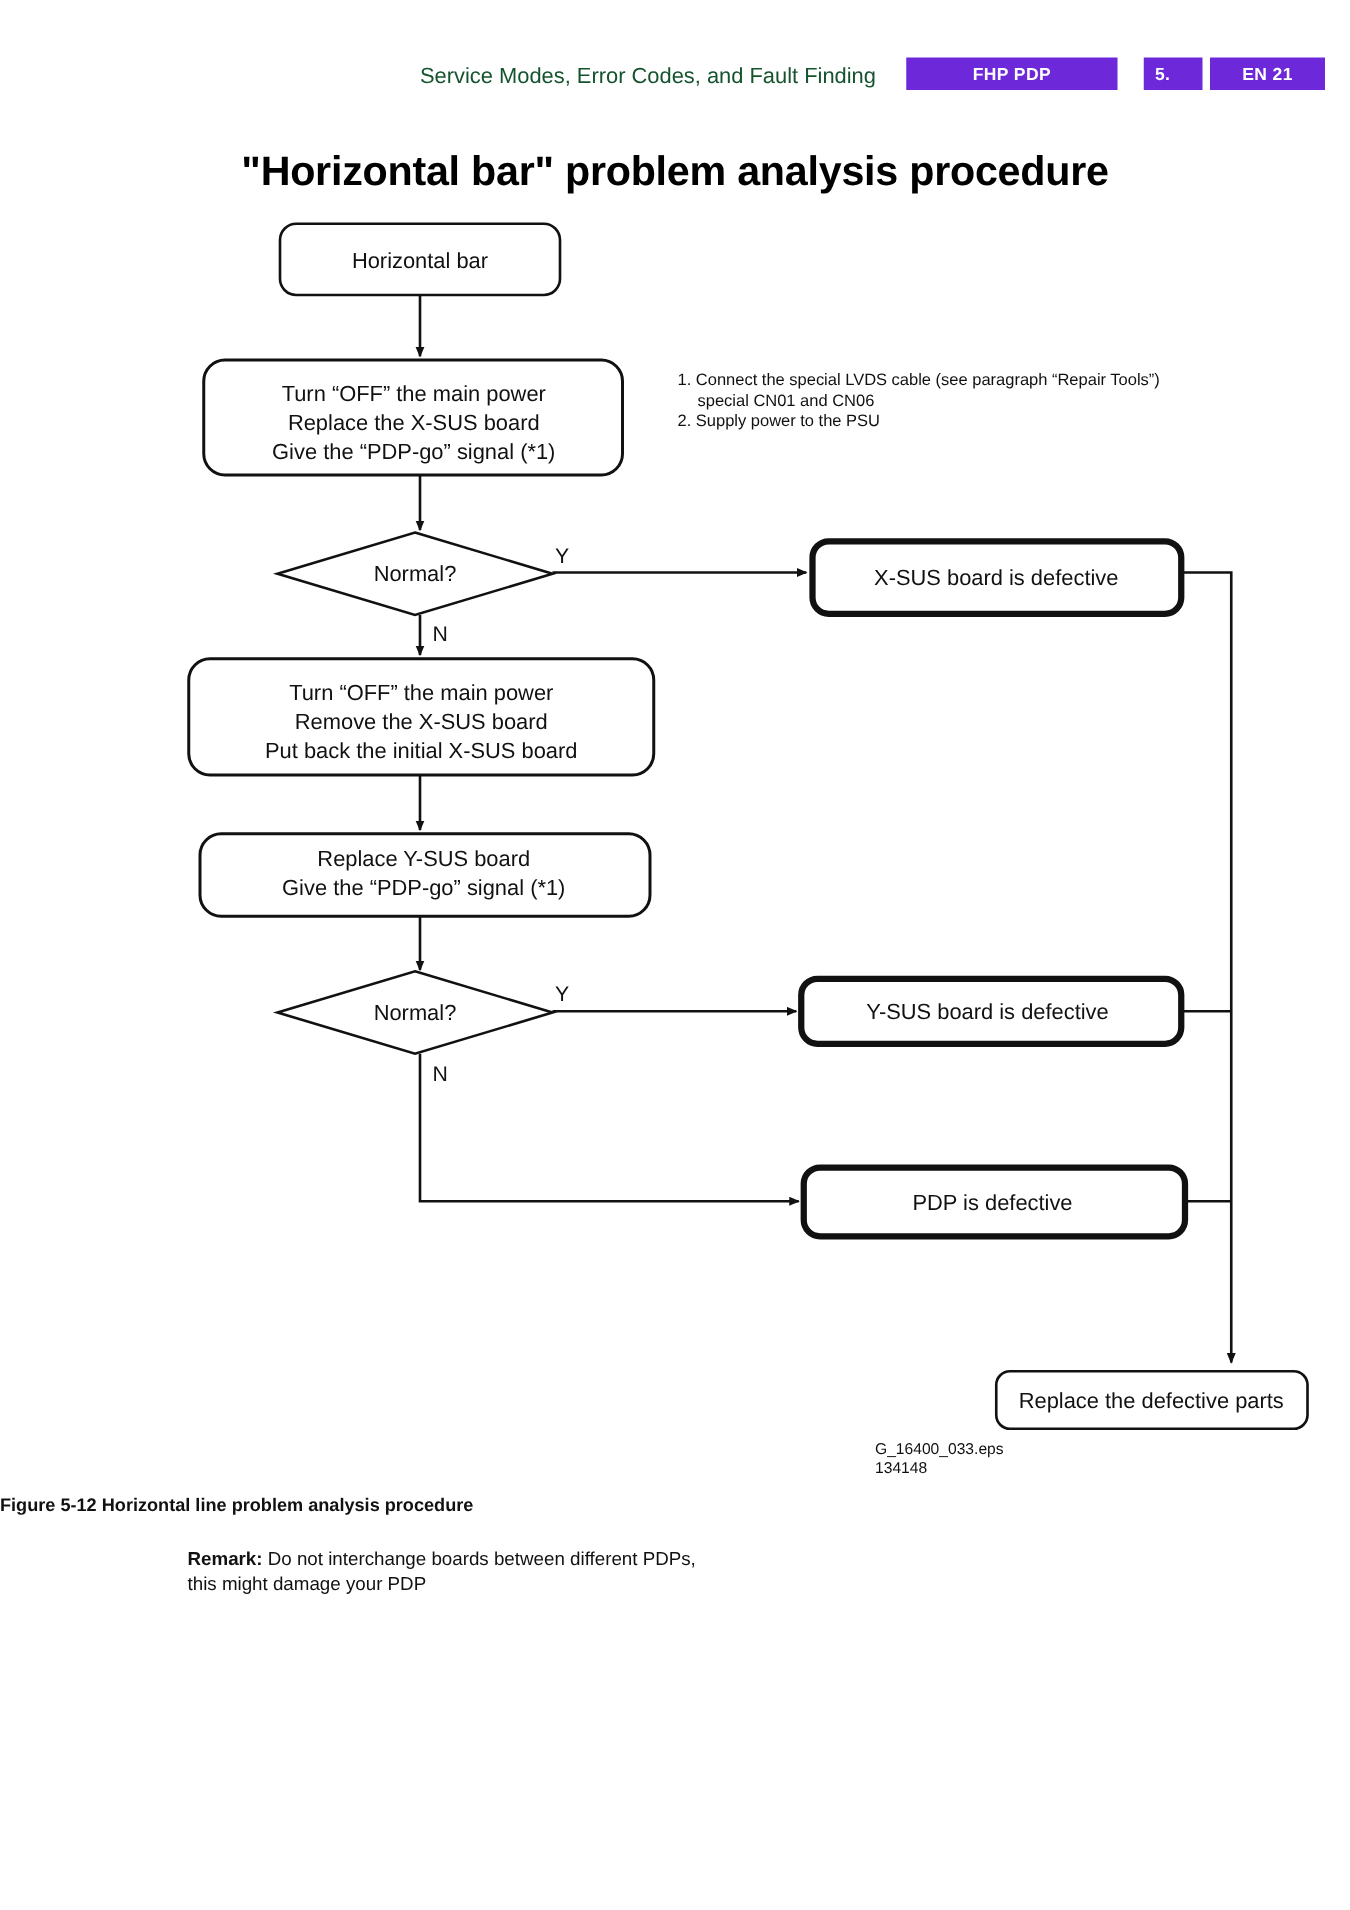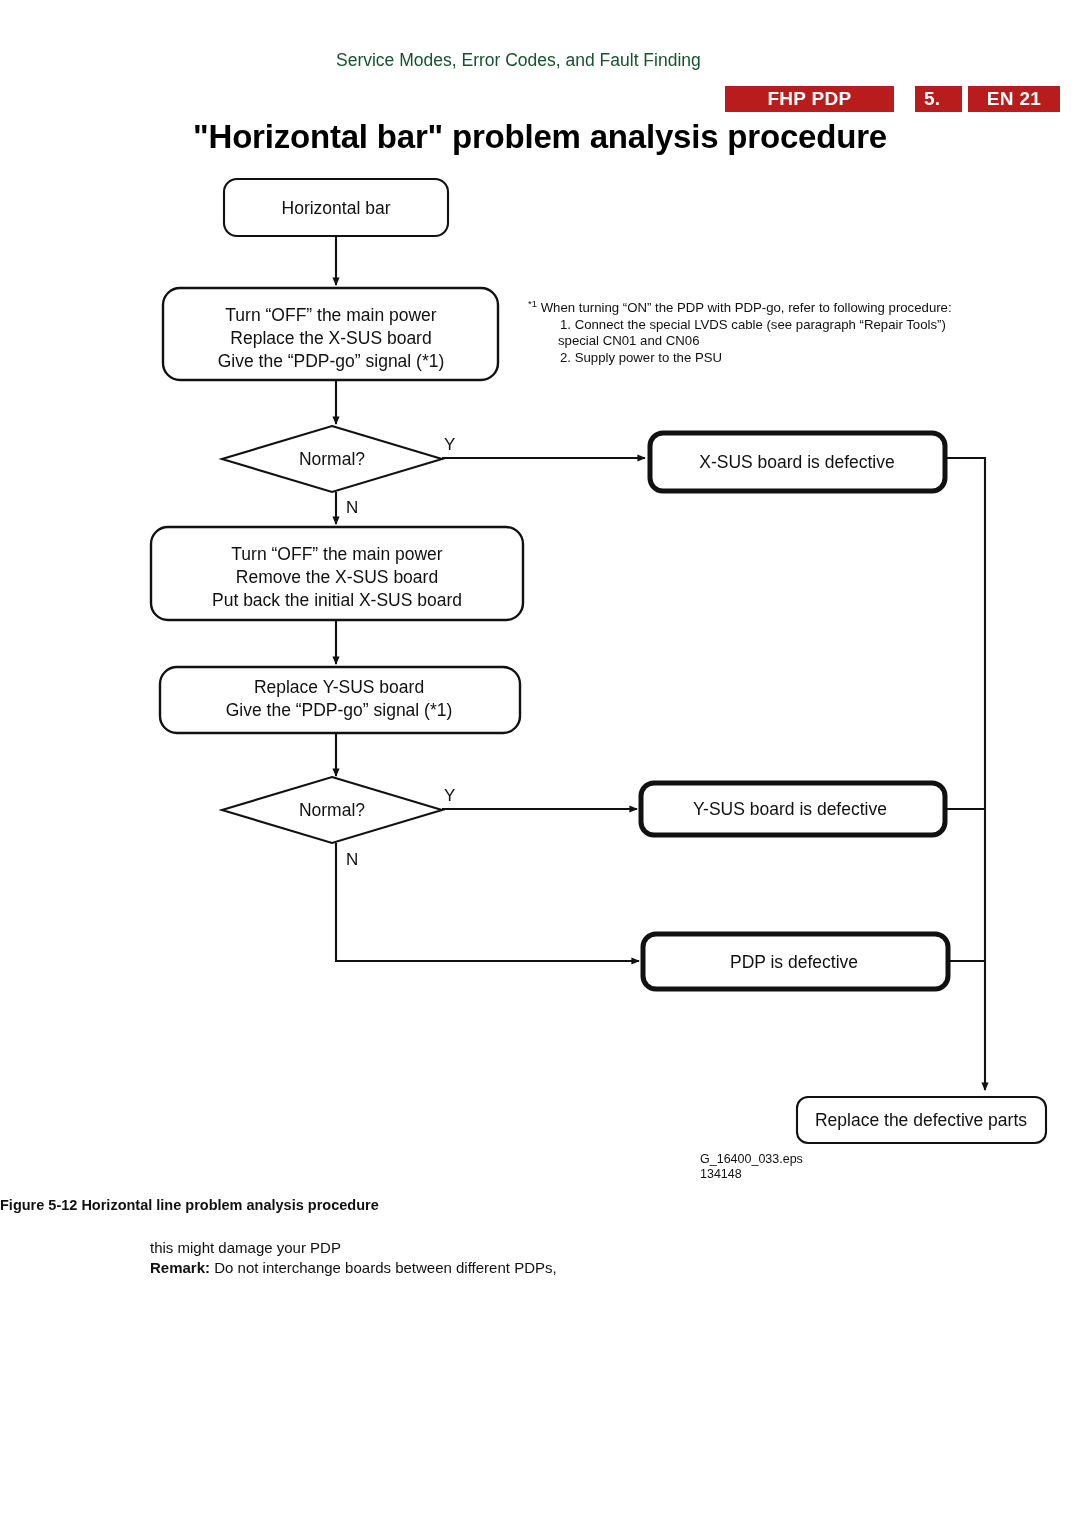--- a/index.html
+++ b/index.html
@@ -18,29 +18,28 @@
   .header-title {
     position: absolute;
     left: 336px;
     top: 50px;
     font-size: 17.5px;
     color: #14532d;
     white-space: nowrap;
   }
   .hdr-chip {
     position: absolute;
-    background: #b91c1c;
+    background: #6d28d9;
     color: #ffffff;
     font-weight: bold;
-    font-size: 19px;
+    font-size: 14px;
     display: flex;
     align-items: center;
     justify-content: center;
     letter-spacing: 0.3px;
-    margin-top: 40px;
   }
   #chip-model { left: 725px; top: 46px; width: 169px; height: 26px; }
   #chip-section { left: 915px; top: 46px; width: 47px; height: 26px; justify-content: flex-start; padding-left: 9px; box-sizing: border-box;}
   #chip-page { left: 968px; top: 46px; width: 92px; height: 26px; }
 
   
   .doc-title {
     position: absolute;
     left: 0;
     top: 118px;
@@ -78,21 +77,21 @@
     width: 470px;
     font-size: 13.2px;
     line-height: 16.5px;
     color: #111;
   }
   .footnote .fn-mark {
     font-size: 9.5px;
     vertical-align: super;
   }
   .fn-line-1 { margin-left: 0; text-indent: 0; }
-  .fn-item { margin-left: 32px; }
+  .fn-item { margin-left: 14px; }
   .fn-subitem { margin-left: 30px; }
 
   
   .eps-ref {
     position: absolute;
     left: 700px;
     top: 1152px;
     width: 346px;
     text-align: left;
     font-size: 12.5px;
@@ -220,29 +219,28 @@
     <text class="fc-box-text" x="794" y="968" text-anchor="middle">PDP is defective</text>
   </g>
 
   <g>
     <rect x="797" y="1097" width="249" height="46" rx="11" ry="11" fill="#ffffff" stroke="#111111" stroke-width="2.1"></rect>
     <text class="fc-box-text" x="921" y="1126" text-anchor="middle">Replace the defective parts</text>
   </g>
 </svg>
 
 <div class="footnote">
-  <div class="fn-line-1"><span class="fn-mark">*1</span> <span>When turning “ON” the PDP with PDP-go, refer to following procedure:</span></div>
   <div class="fn-item">1. Connect the special LVDS cable (see paragraph “Repair Tools”)</div>
   <div class="fn-subitem">special CN01 and CN06</div>
   <div class="fn-item">2. Supply power to the PSU</div>
 </div>
 
 <div class="eps-ref">
   <div>G_16400_033.eps</div>
   <div>134148</div>
 </div>
 
 <div class="figure-caption">Figure 5-12 Horizontal line problem analysis procedure</div>
 
 <div class="remark">
+  <div><b>Remark:</b><span> Do not interchange boards between different PDPs,</span></div>
   <div>this might damage your PDP</div>
-  <div><b>Remark:</b><span> Do not interchange boards between different PDPs,</span></div>
 </div>
 
 </body></html>

